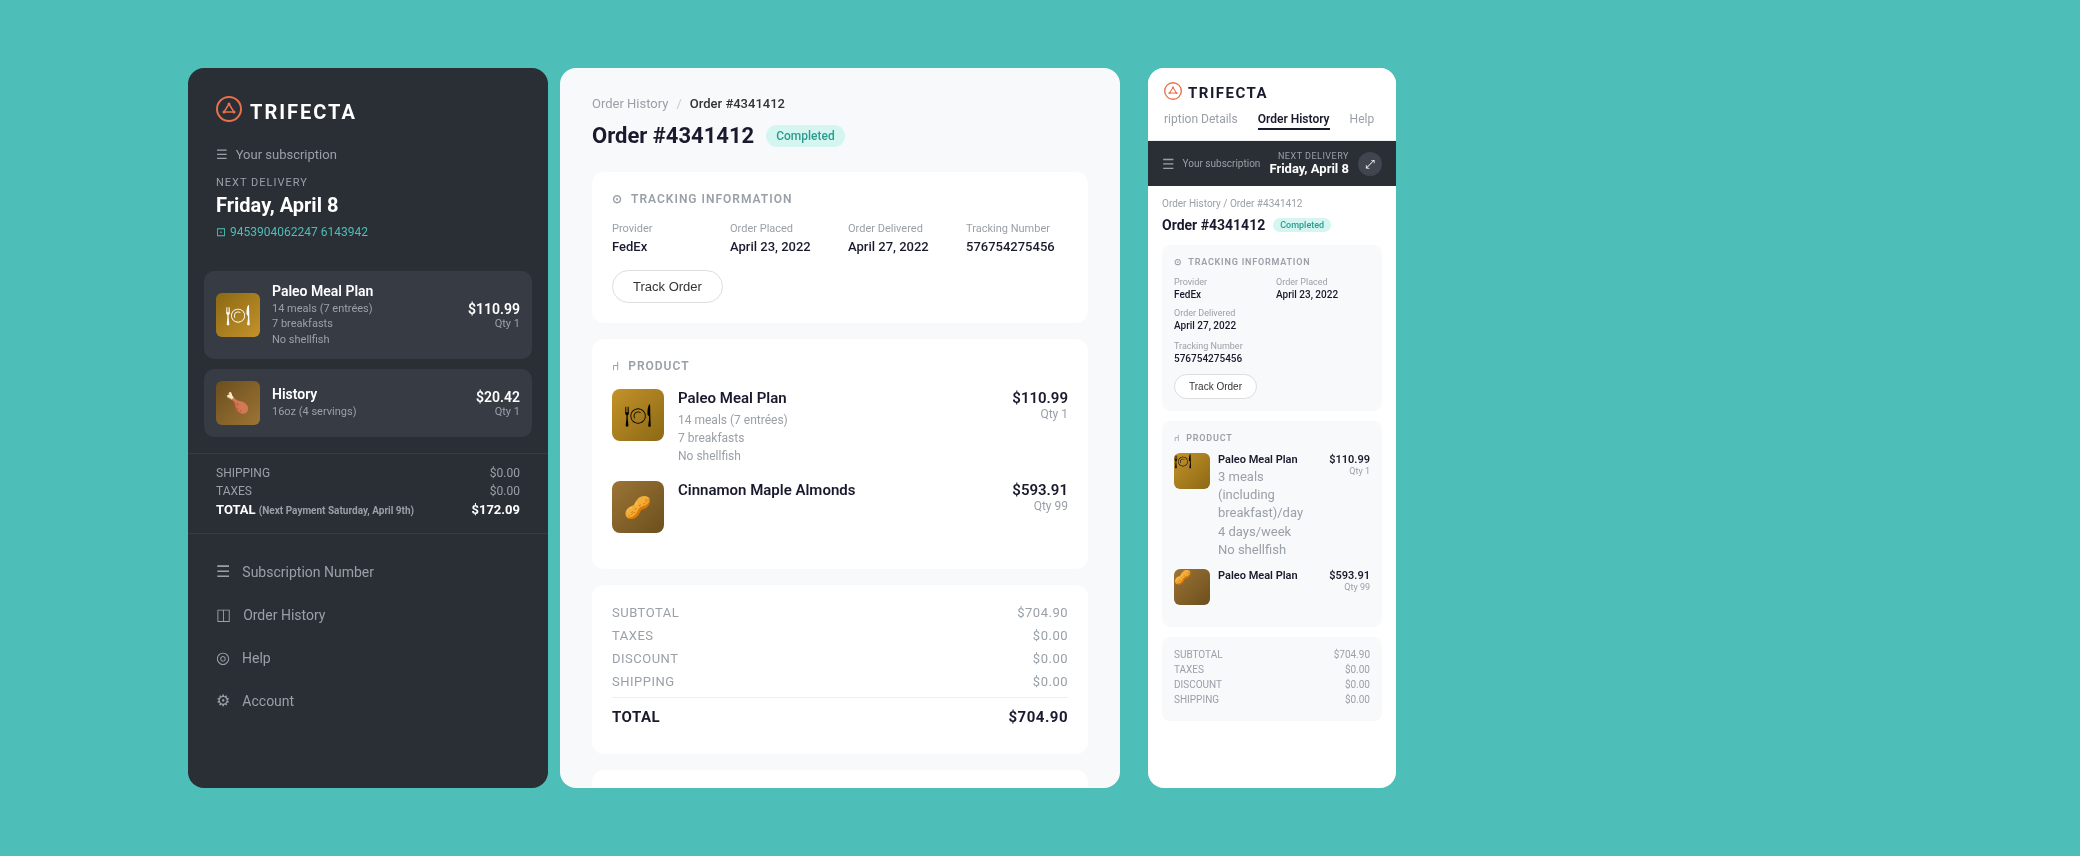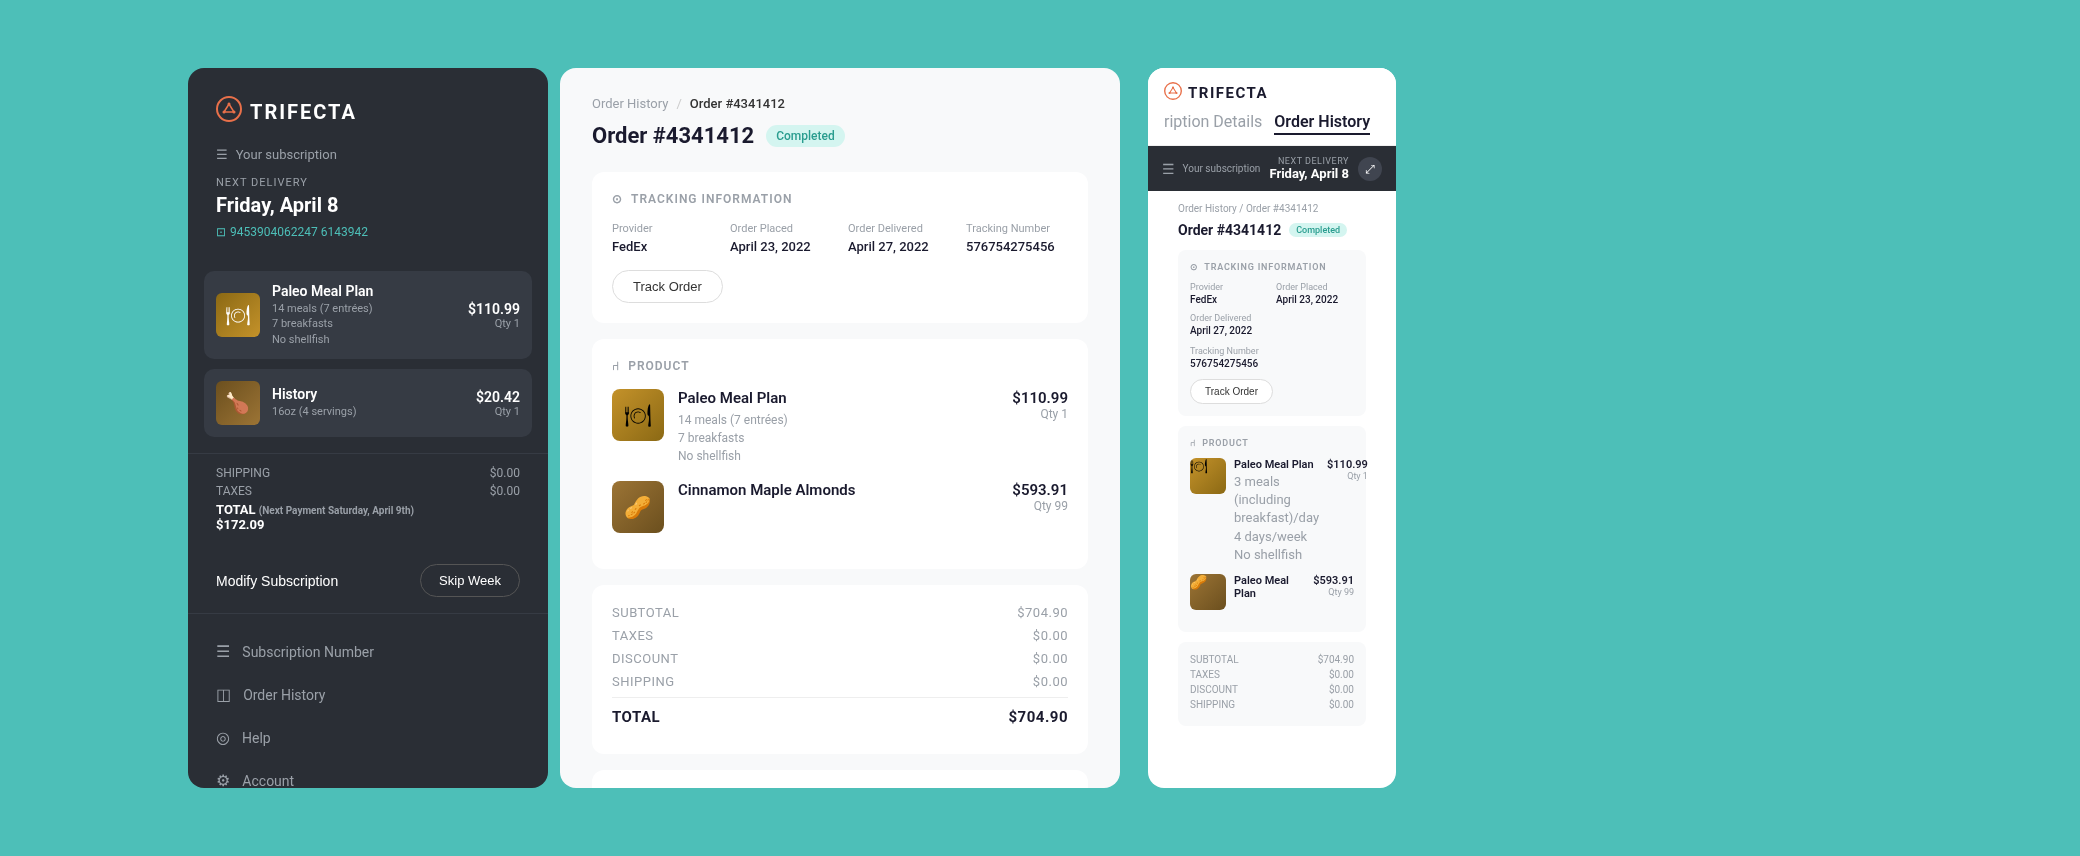--- a/index.html
+++ b/index.html
@@ -165,21 +165,20 @@
       font-size: 12px;
       color: #9aa0a8;
       margin-bottom: 4px;
     }
 
     .summary-row.total {
       color: white;
       font-weight: 700;
       font-size: 13px;
       margin-top: 4px;
-      flex-direction: column;
     }
 
     .total-note {
       font-size: 10px;
       color: #9aa0a8;
     }
 
     .action-buttons {
       display: flex;
       justify-content: space-between;
@@ -465,22 +464,22 @@
 
     .mobile-logo-text {
       font-size: 15px;
       font-weight: 700;
       letter-spacing: 1.5px;
       color: #1a1a2e;
     }
 
     .mobile-nav {
       display: flex;
-      gap: 12px;
-      font-size: 16px;
+      gap: 20px;
+      font-size: 12px;
       color: #9aa0a8;
       overflow: hidden;
     }
 
     .mobile-nav-item {
       white-space: nowrap;
       cursor: pointer;
     }
 
     .mobile-nav-item.active {
@@ -539,21 +538,21 @@
       height: 24px;
       color: white;
       font-size: 12px;
       display: flex;
       align-items: center;
       justify-content: center;
       cursor: pointer;
     }
 
     .mobile-content {
-      padding: 12px 30px;
+      padding: 12px 14px;
       font-size: 11px;
       overflow-y: auto;
       height: calc(100% - 120px);
     }
 
     .mobile-breadcrumb {
       color: #9aa0a8;
       font-size: 10px;
       margin-bottom: 8px;
     }
@@ -796,24 +795,20 @@
     </div>
     <div class="summary-row total">
       <span>
         <span>TOTAL</span>
         <span class="total-note"> <span>(Next Payment Saturday, April 9th)</span></span>
       </span>
       <span>$172.09</span>
     </div>
   </div>
 
-  <div class="action-buttons">
-    <button class="modify-btn">Modify Subscription</button>
-    <button class="skip-btn">Skip Week</button>
-  </div>
 
   <div class="nav-divider"></div>
 
   <div class="nav-links">
     <div class="nav-item">
       <span class="nav-icon">☰</span>
       <span>Subscription Number</span>
     </div>
     <div class="nav-item">
       <span class="nav-icon">◫</span>

